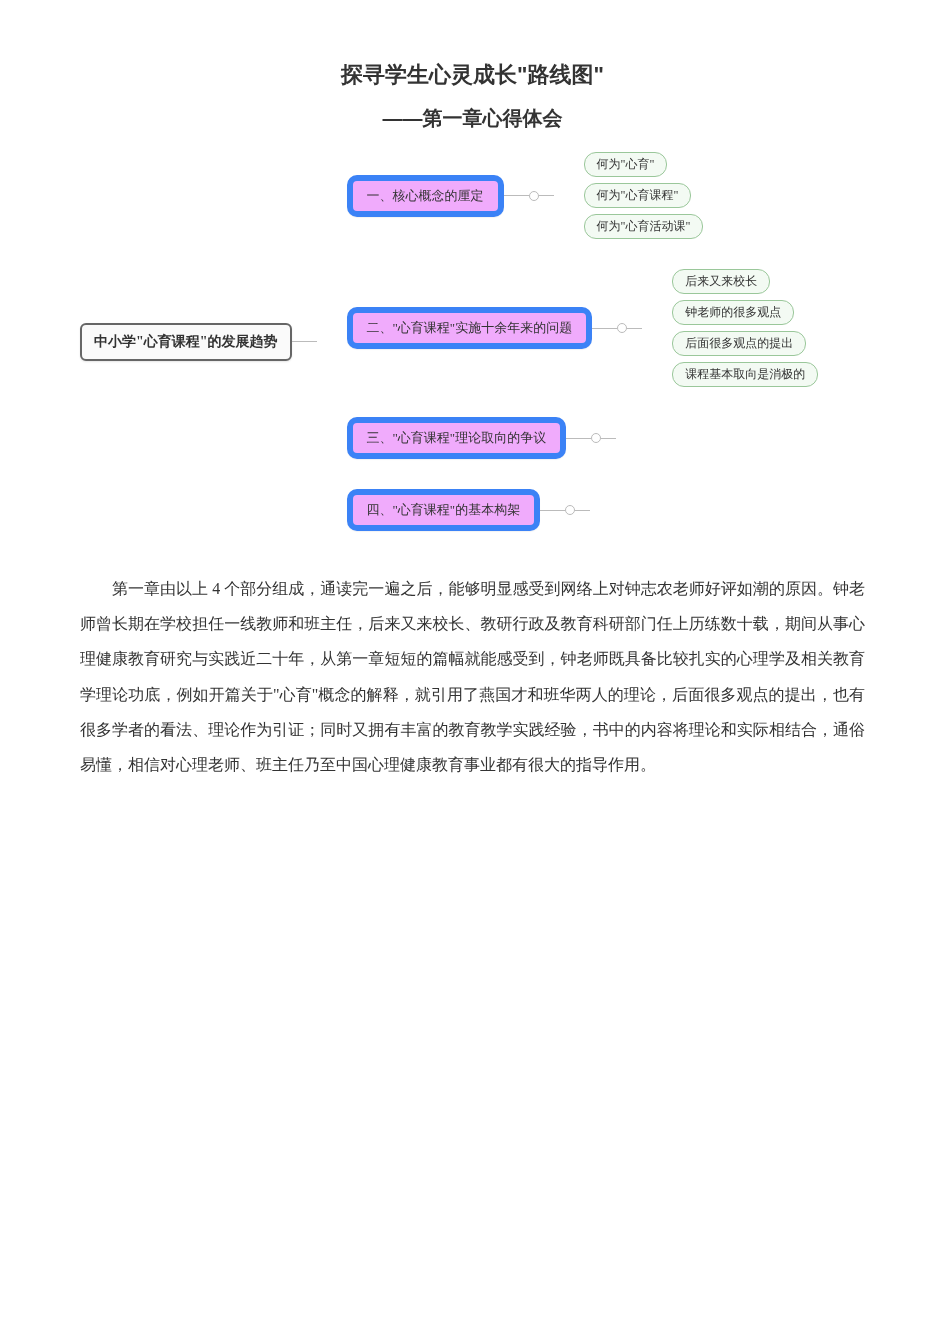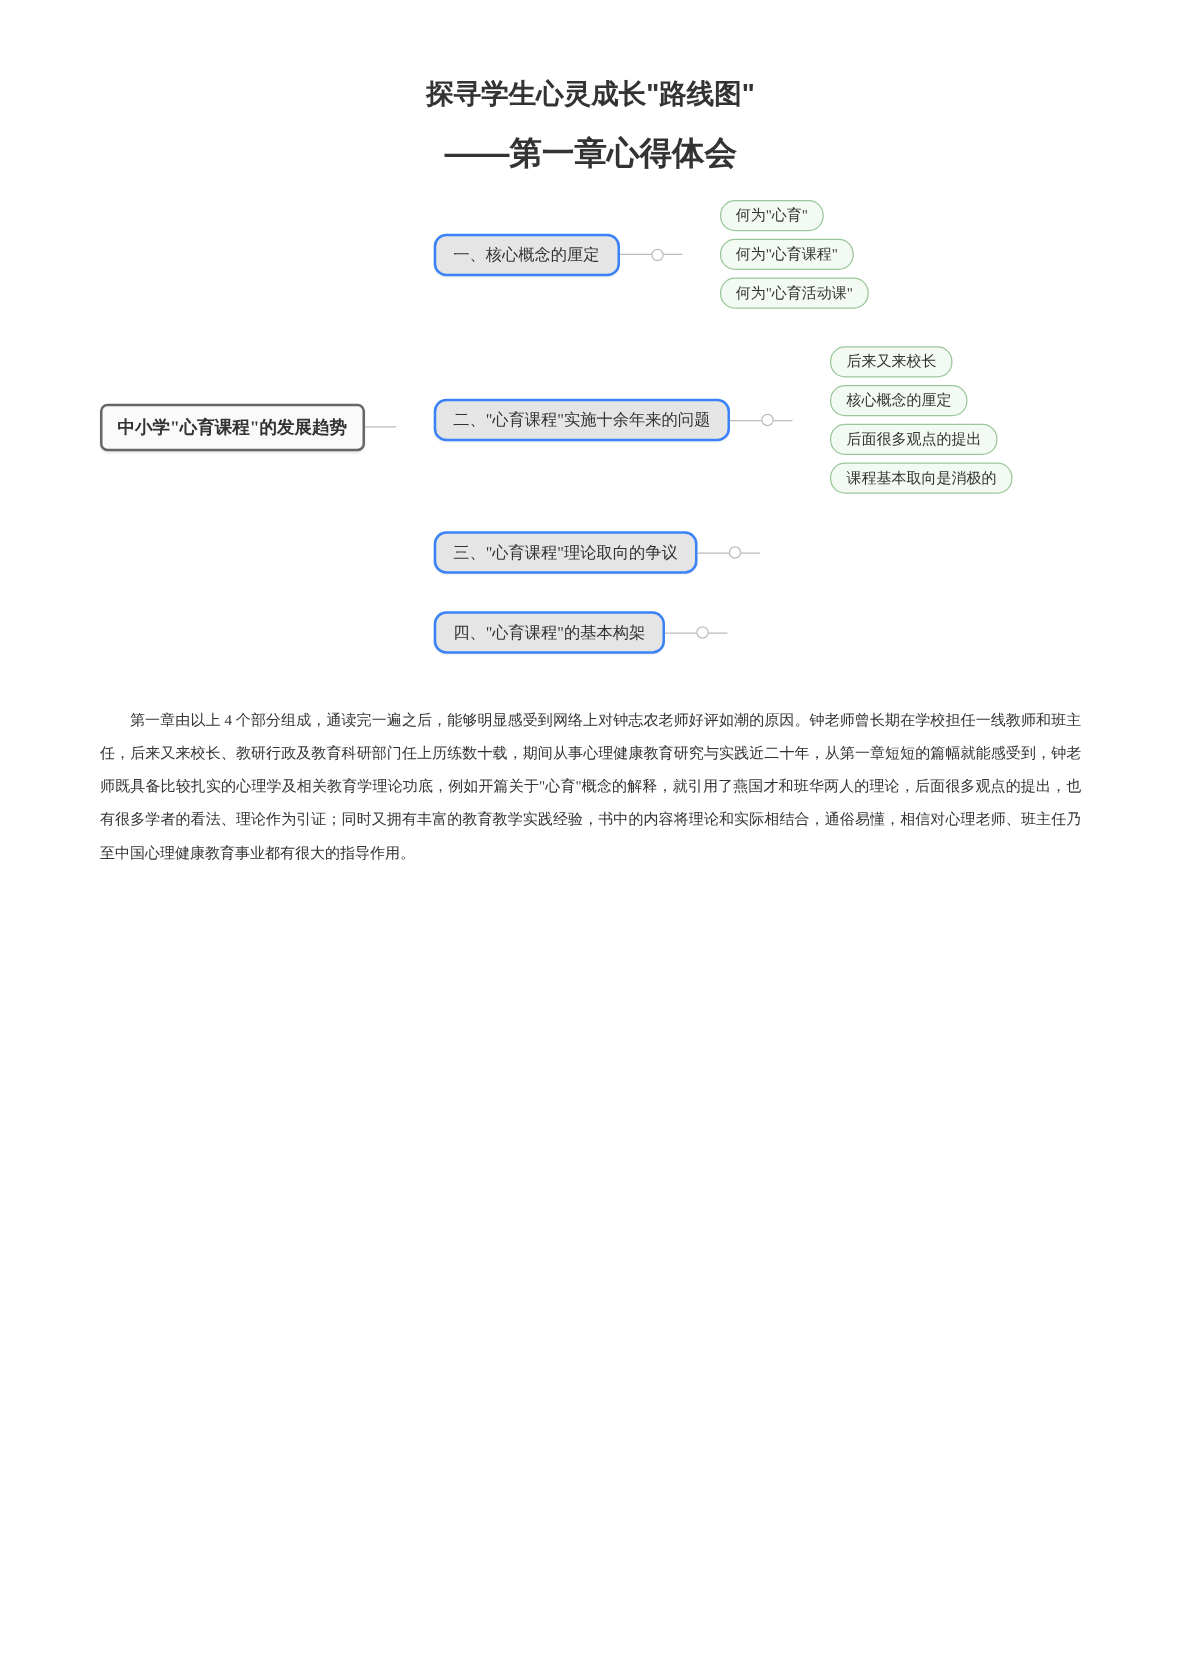--- a/index.html
+++ b/index.html
@@ -14,21 +14,21 @@
   .title-block {
     text-align: center;
     margin-bottom: 20px;
   }
   .title-block h1 {
     font-size: 22px;
     font-weight: bold;
     margin: 0 0 8px 0;
   }
   .title-block h2 {
-    font-size: 26px;
+    font-size: 20px;
     font-weight: bold;
     margin: 15px;
   }
   .mindmap {
     display: flex;
     align-items: center;
     margin: 20px 0 40px 0;
     font-family: "KaiTi","STKaiti",serif;
   }
   .root-node {
@@ -46,24 +46,24 @@
     flex-direction: column;
     gap: 30px;
     margin-left: 30px;
     position: relative;
   }
   .branch-row {
     display: flex;
     align-items: center;
   }
   .level1-node {
-    border: 2px solid #3b82f6;
+    border: 6px solid #3b82f6;
     border-radius: 10px;
     padding: 6px 14px;
-    background: #e5e5e5;
+    background: #f0abfc;
     font-size: 13px;
     white-space: nowrap;
     box-shadow: 0 1px 1px rgba(0,0,0,0.05);
     flex-shrink: 0;
   }
   .subbranches {
     display: flex;
     flex-direction: column;
     gap: 6px;
     margin-left: 30px;
@@ -78,21 +78,21 @@
     width: fit-content;
   }
   .connector {
     width: 25px;
     height: 0;
     border-top: 1px solid #bbb;
     flex-shrink: 0;
   }
   .body-text {
     font-family: "SimSun", serif;
-    font-size: 12px;
+    font-size: 16px;
     line-height: 2.2;
     text-align: justify;
   }
   .body-text p {
     margin: 0 0 4px 0;
     text-indent: 2em;
   }
   .joint {
     width:8px;height:8px;border:1px solid #bbb;border-radius:50%;background:#fff;flex-shrink:0;
   }
@@ -120,21 +120,21 @@
           <div class="leaf-node">何为"心育活动课"</div>
         </div>
       </div>
       <div class="branch-row">
         <div class="level1-node">二、"心育课程"实施十余年来的问题</div>
         <div class="connector"></div>
         <div class="joint"></div>
         <div class="connector" style="width: 15px;"></div>
         <div class="subbranches">
           <div class="leaf-node">后来又来校长</div>
-          <div class="leaf-node">核心概念的厘定</div>
+          <div class="leaf-node">钟老师的很多观点</div>
           <div class="leaf-node">后面很多观点的提出</div>
           <div class="leaf-node">课程基本取向是消极的</div>
         </div>
       </div>
       <div class="branch-row">
         <div class="level1-node">三、"心育课程"理论取向的争议</div>
         <div class="connector"></div>
         <div class="joint"></div>
         <div class="connector" style="width: 15px;"></div>
       </div>

